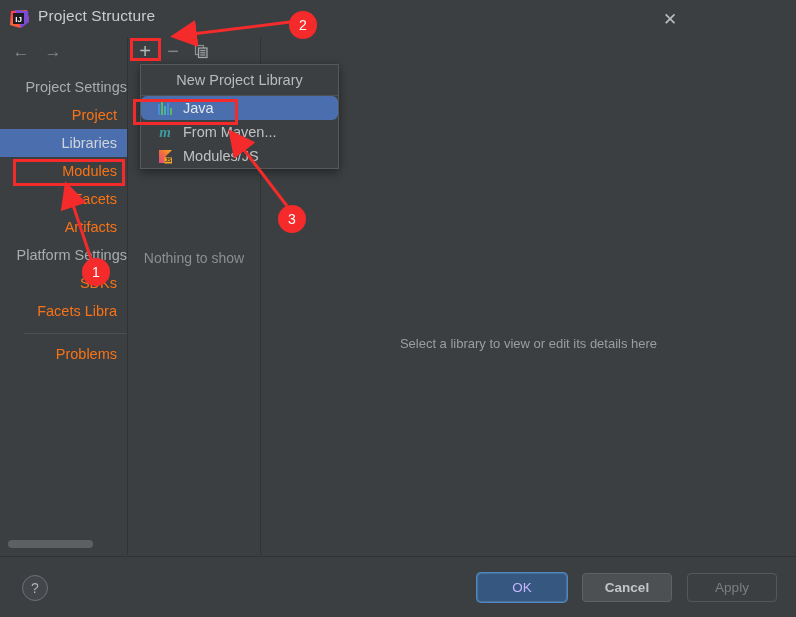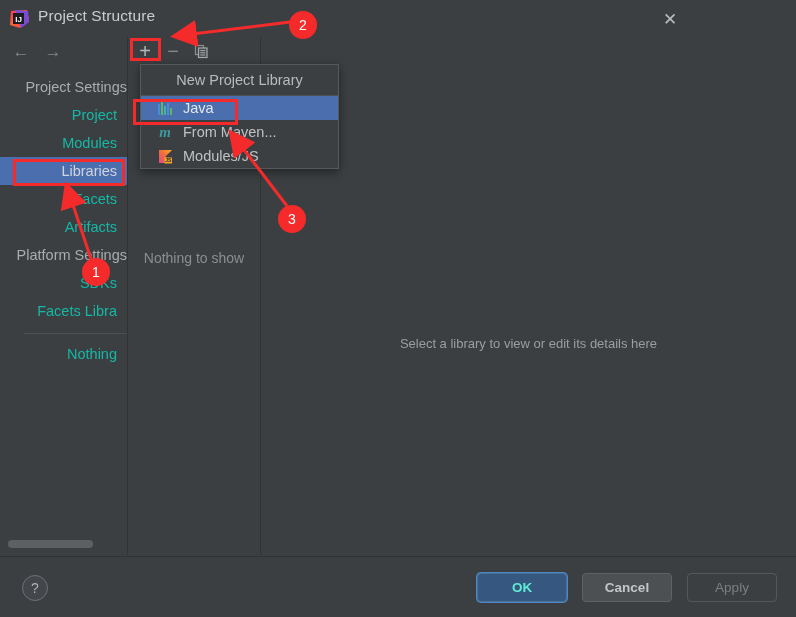--- a/index.html
+++ b/index.html
@@ -77,21 +77,21 @@
     color: #a9acaf;
     text-align: right;
     padding-right: 0px;
     white-space: nowrap;
     overflow: hidden;
   }
   .tree-item {
     height: 28px;
     line-height: 28px;
     font-size: 14.5px;
-    color: #14b8a6;
+    color: #f97316;
     text-align: right;
     padding-right: 10px;
     white-space: nowrap;
     overflow: hidden;
     cursor: pointer;
   }
   .tree-item.selected {
     background: #4b6eaf;
     color: #cfd4da;
   }
@@ -170,20 +170,21 @@
     border-bottom: 1px solid #4e5254;
   }
   .popup-item {
     height: 24px;
     display: flex;
     align-items: center;
     padding-left: 15px;
     font-size: 14.5px;
     color: #bfc2c5;
     cursor: pointer;
+    border-radius: 6px;
   }
   .popup-item.active { background: #4b6eaf; color: #e3e6e9; }
   .popup-item .pi-icon {
     width: 18px; height: 16px;
     margin-right: 9px;
     display: flex; align-items: center; justify-content: center;
     flex: 0 0 18px;
   }
   .popup-item .pi-label { white-space: nowrap; }
 
@@ -224,22 +225,22 @@
     border-radius: 4px;
     font-size: 13.5px;
     display: flex; align-items: center; justify-content: center;
     cursor: pointer;
     box-sizing: border-box;
   }
   .btn-ok {
     left: 477px; width: 90px;
     background: #365880;
     border: 1px solid #4b7096;
-    color: #5eead4;
-    font-weight: bold;
+    color: #c4b5fd;
+    font-weight: normal;
     box-shadow: 0 0 0 1px #4c87c6;
   }
   .btn-cancel {
     left: 582px; width: 90px;
     background: #4c5052;
     border: 1px solid #5e6264;
     color: #c3c6c9;
     font-weight: bold;
   }
   .btn-apply {
@@ -300,29 +301,29 @@
 
   <div class="sidebar">
     <div class="nav-arrows">
       <div class="nav-arrow nav-back">←</div>
       <div class="nav-arrow nav-fwd">→</div>
     </div>
 
     <div class="tree">
       <div class="tree-group">Project Settings</div>
       <div class="tree-item">Project</div>
+      <div class="tree-item selected">Libraries</div>
       <div class="tree-item">Modules</div>
-      <div class="tree-item selected">Libraries</div>
       <div class="tree-item">Facets</div>
       <div class="tree-item">Artifacts</div>
       <div class="tree-group">Platform Settings</div>
       <div class="tree-item">SDKs</div>
       <div class="tree-item">Facets Libra</div>
       <div class="tree-sep"></div>
-      <div class="tree-item">Nothing</div>
+      <div class="tree-item">Problems</div>
     </div>
 
     <div class="sidebar-hscroll"></div>
   </div>
 
   <div class="midpane">
     <div class="toolbar">
       <div class="tb-btn tb-plus">+</div>
       <div class="tb-btn tb-minus">−</div>
       <div class="tb-btn tb-copy">

